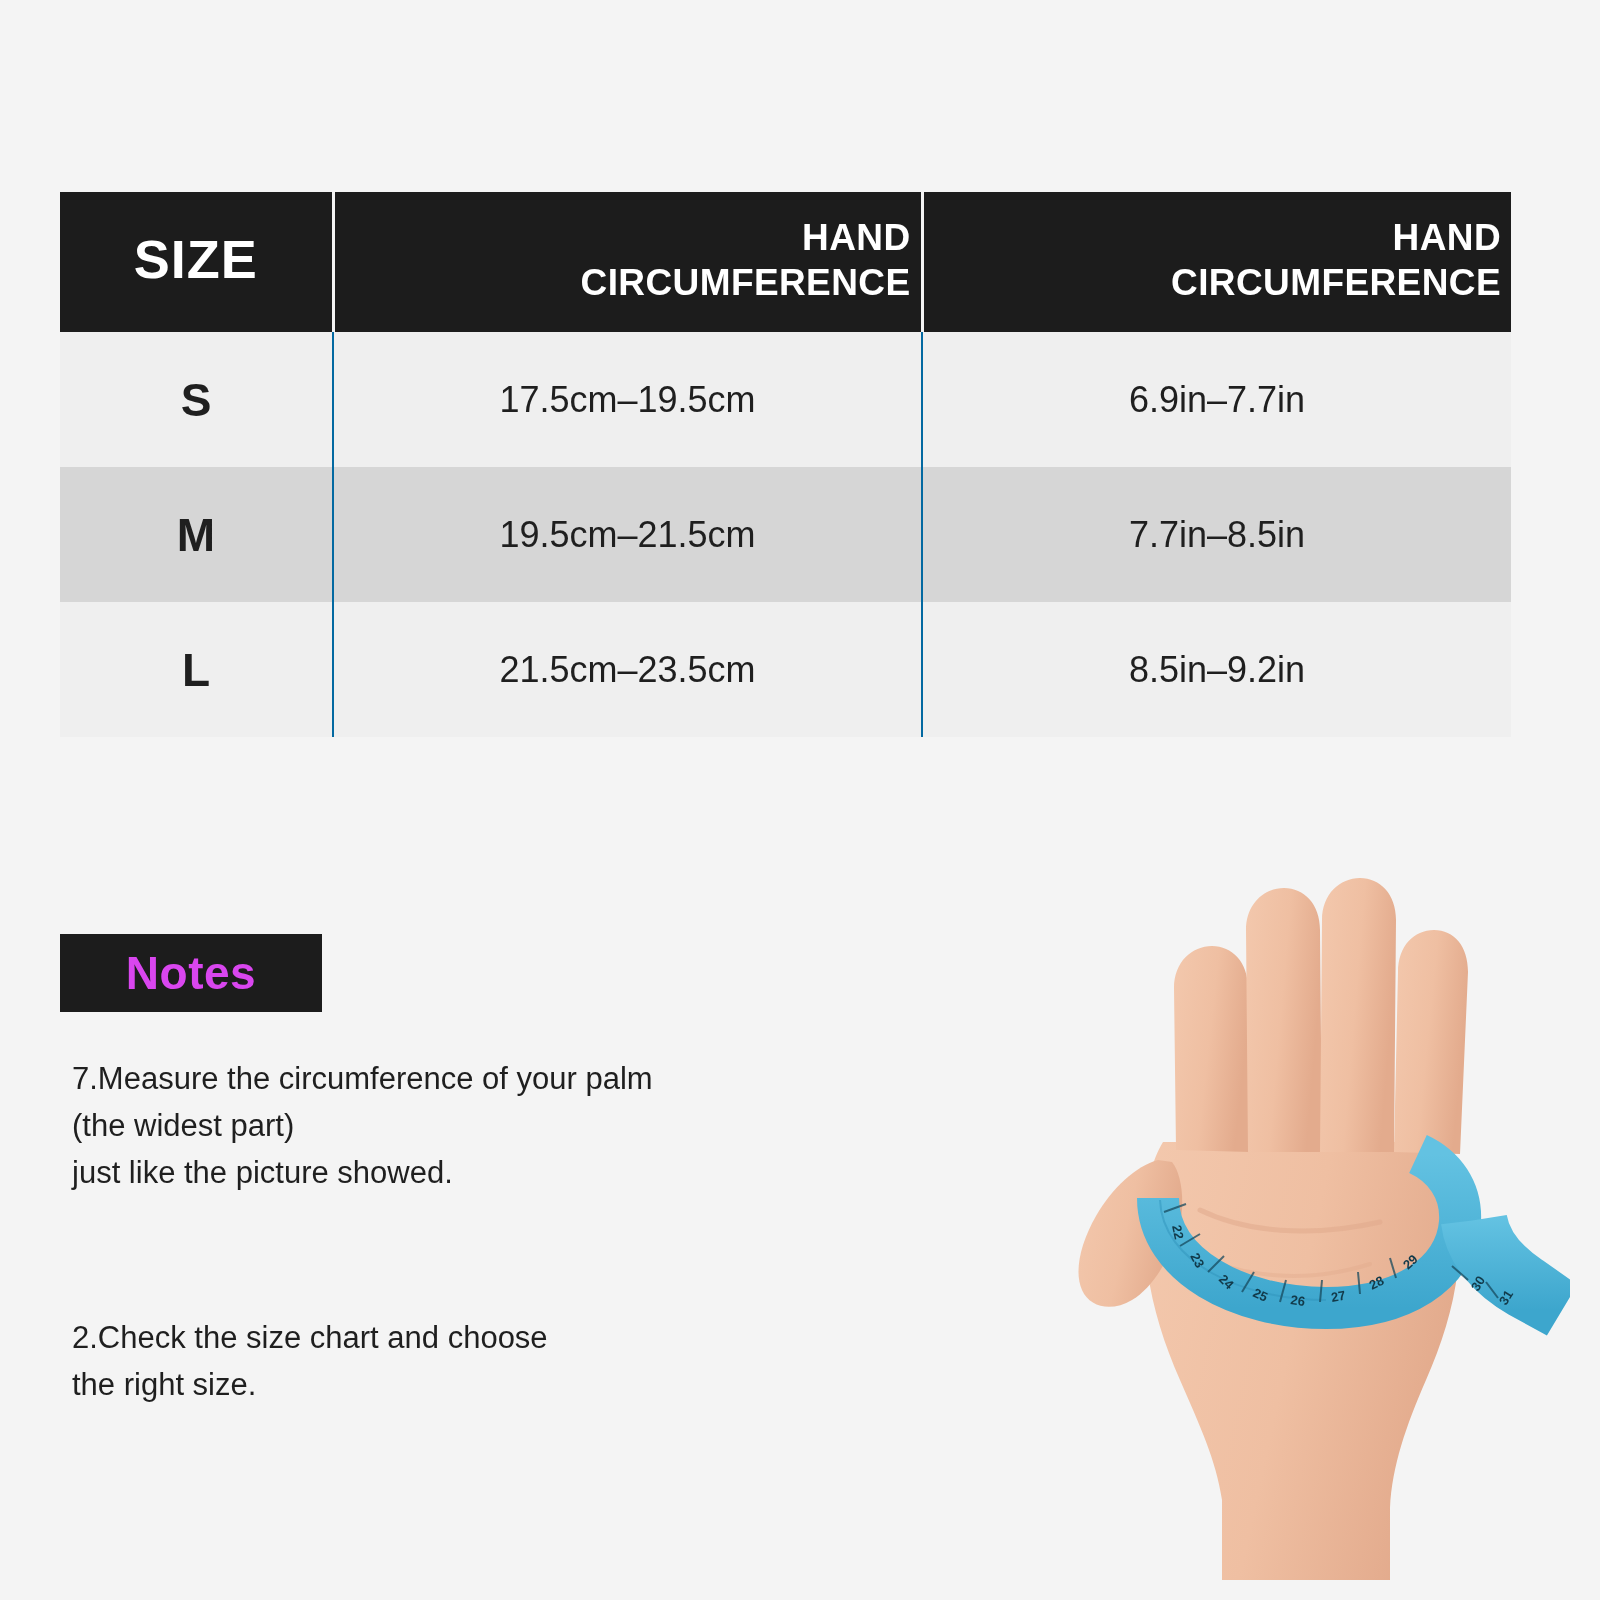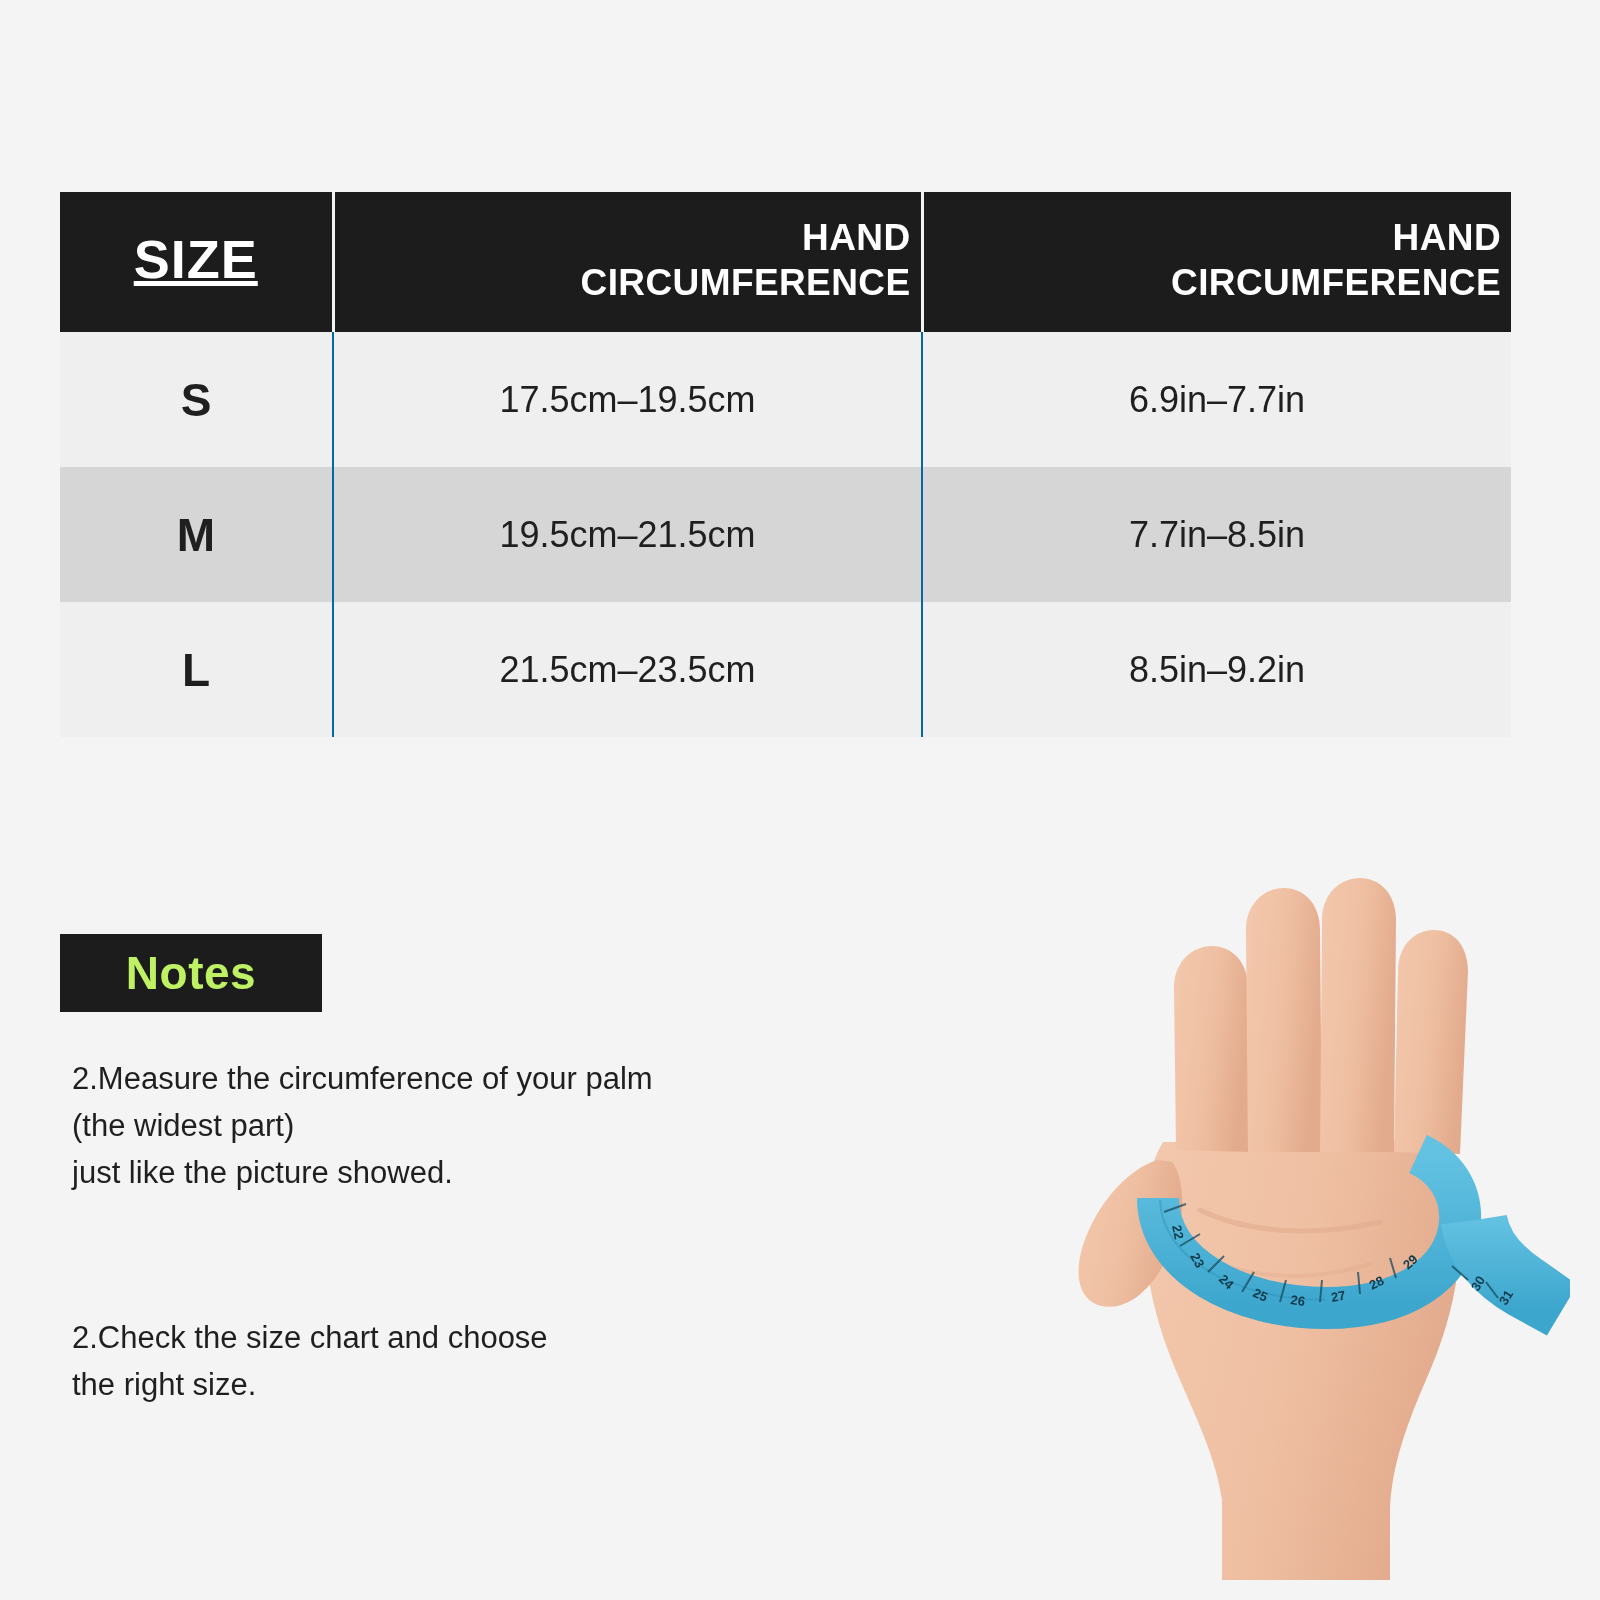--- a/index.html
+++ b/index.html
@@ -35,21 +35,20 @@
     text-align: center;
     vertical-align: middle;
     padding: 22px 10px 26px 10px;
     height: 140px;
     line-height: 1.22;
     letter-spacing: 0.4px;
   }
   .size-table thead th.h-size {
     font-size: 54px;
     letter-spacing: 1px;
-    text-decoration: underline;
   }
   .size-table thead th.h-circ {
     font-size: 37px;
   }
   .size-table thead th.div-l { border-left: 3px solid #f4f4f4; text-align: right; }
 
   .size-table tbody td {
     text-align: center;
     vertical-align: middle;
     height: 135px;
@@ -65,21 +64,21 @@
   .size-table tbody td.bd-l { border-left: 2px solid #0369a1; }
 
   
   .notes-badge {
     position: absolute;
     left: 60px;
     top: 934px;
     width: 262px;
     height: 78px;
     background: #1c1c1c;
-    color: #bef264;
+    color: #d946ef;
     display: flex;
     align-items: center;
     justify-content: center;
   }
   .notes-badge span {
     font-size: 46px;
     font-weight: bold;
     letter-spacing: 0.5px;
   }
 
@@ -142,21 +141,21 @@
       <td class="bd-l">8.5in–9.2in</td>
     </tr>
   </tbody>
 </table>
 
 <div class="notes-badge">
   <span>Notes</span>
 </div>
 
 <div class="notes-body">
-  <div class="note-block">2.Measure the circumference of your palm
+  <div class="note-block">7.Measure the circumference of your palm
 (the widest part)
  just like the picture showed.</div>
   <div class="note-block">2.Check the size chart and choose
 the right size.</div>
 </div>
 
 <div class="hand-figure">
   <svg width="530" height="720" viewBox="0 0 530 720" xmlns="http://www.w3.org/2000/svg" aria-hidden="true">
     <defs>
       <linearGradient id="skin" x1="0" y1="0" x2="1" y2="0.3">

